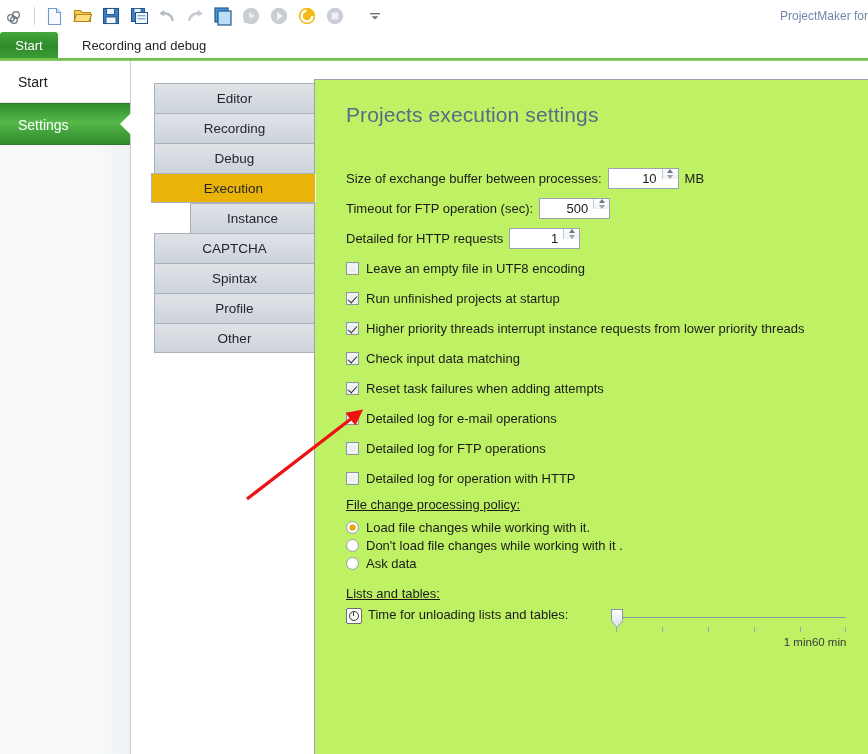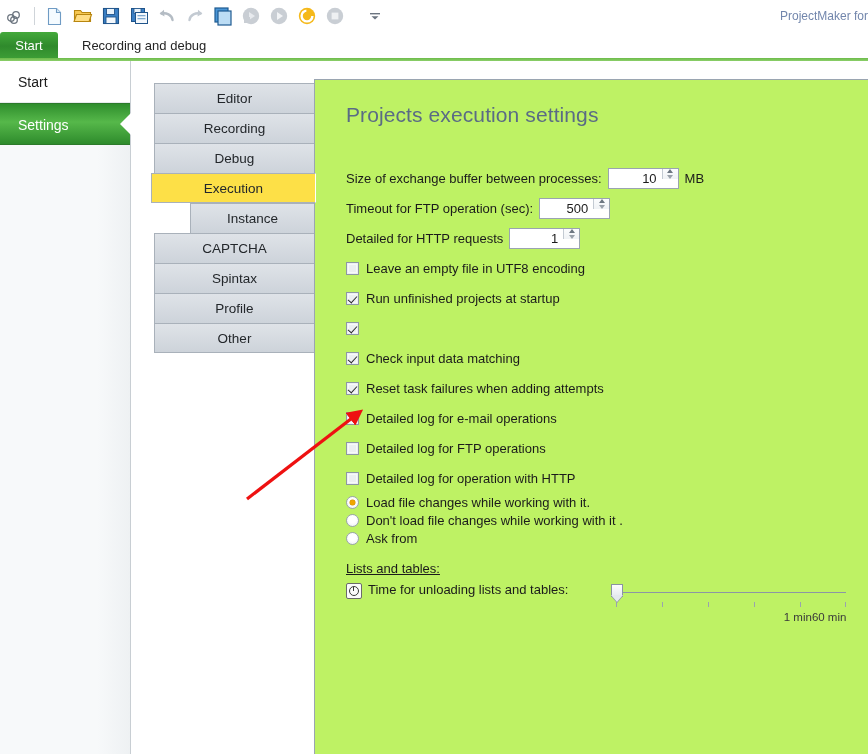--- a/index.html
+++ b/index.html
@@ -146,21 +146,21 @@
     background: linear-gradient(to bottom, #dfe3e8 0%, #cdd3da 100%);
     border: 1px solid #a9b1ba;
     border-bottom: none;
     box-sizing: border-box;
     cursor: default;
   }
   .vtab:last-child {
     border-bottom: 1px solid #a9b1ba;
   }
   .vtab.active {
-    background: #fde047;
+    background: #eab308;
     border: 1px solid #a9b1ba;
     border-right: 1px solid #ffffff;
     margin-left: -3px;
     width: 165px;
     z-index: 6;
   }
   .vtab.active + .vtab { border-top: 1px solid #a9b1ba; margin-left: 36px; }
 
   
   .content {
@@ -573,20 +573,21 @@
         <span class="txt">Leave an empty file in UTF8 encoding</span>
       </div>
 
       <div class="ckrow">
         <span class="cbox checked"></span>
         <span class="txt">Run unfinished projects at startup</span>
       </div>
 
       <div class="ckrow">
         <span class="cbox checked"></span>
+        <span class="txt">Higher priority threads interrupt instance requests from lower priority threads</span>
       </div>
 
       <div class="ckrow">
         <span class="cbox checked"></span>
         <span class="txt">Check input data matching</span>
       </div>
 
       <div class="ckrow">
         <span class="cbox checked"></span>
         <span class="txt">Reset task failures when adding attempts</span>
@@ -600,32 +601,33 @@
       <div class="ckrow">
         <span class="cbox"></span>
         <span class="txt">Detailed log for FTP operations</span>
       </div>
 
       <div class="ckrow">
         <span class="cbox"></span>
         <span class="txt">Detailed log for operation with HTTP</span>
       </div>
 
+      <div class="sechead">File change processing policy:</div>
 
       <div class="rdrow">
         <span class="radio on"></span>
         <span class="txt">Load file changes while working with it.</span>
       </div>
       <div class="rdrow">
         <span class="radio"></span>
         <span class="txt">Don't load file changes while working with it .</span>
       </div>
       <div class="rdrow">
         <span class="radio"></span>
-        <span class="txt">Ask from</span>
+        <span class="txt">Ask data</span>
       </div>
 
       <div class="sechead" style="margin-top:14px">Lists and tables:</div>
 
       <div class="sliderrow">
         <span class="clock-ico"></span>
         <span class="slider-label">Time for unloading lists and tables:</span>
 
         <span class="slider-wrap">
           <span class="slider-track"></span>

